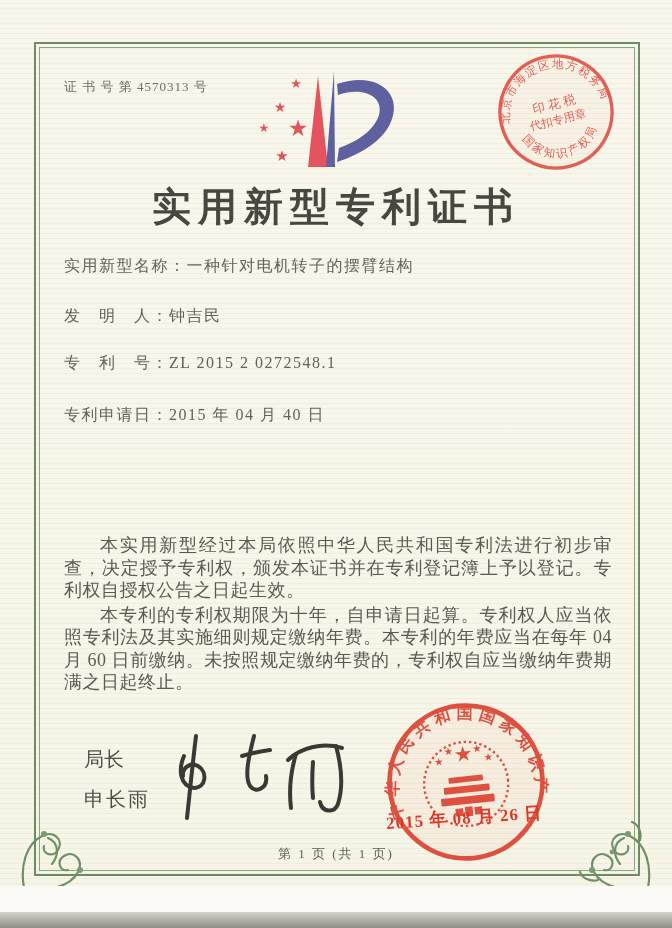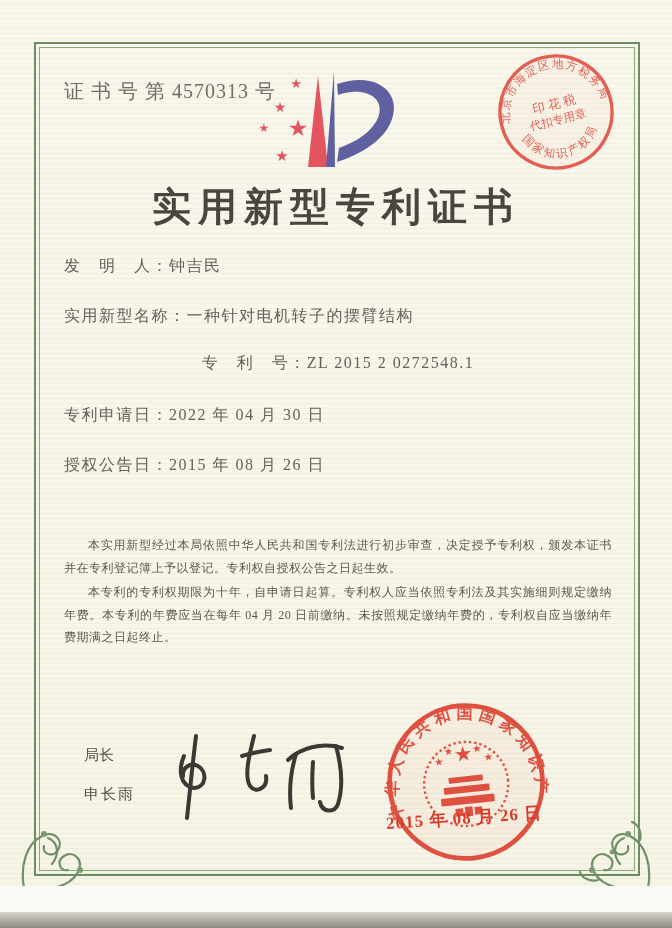--- a/index.html
+++ b/index.html
@@ -27,46 +27,46 @@
   }
   .frame-inner{
     position:absolute;left:3px;top:3px;right:3px;bottom:3px;
     border:1px solid #8aa67e;
   }
   .corner-flourish{position:absolute;width:84px;height:84px;pointer-events:none;}
   .corner-br{right:20px;bottom:22px;}
   .corner-bl{left:20px;bottom:22px;transform:scaleX(-1);}
   .cert-no{
     position:absolute;left:64px;top:78px;
-    font-size:20px;color:#6e6d66;letter-spacing:1px;
+    font-size:13px;color:#6e6d66;letter-spacing:1px;
   }
   .logo{position:absolute;left:252px;top:68px;width:160px;height:102px;}
   .tax-stamp{
     position:absolute;left:494px;top:50px;width:124px;height:124px;
     transform:rotate(-14deg);opacity:.92;
   }
   .title{
     position:absolute;left:0;top:180px;width:672px;
     text-align:center;font-size:39px;letter-spacing:7px;
     color:#47463f;font-weight:600;
   }
   .fields{position:absolute;left:64px;top:256px;width:548px;}
   .field-line{
     font-size:16px;color:#63625a;letter-spacing:1.5px;
     margin-bottom:29px;white-space:nowrap;
   }
   .field-line:nth-child(2){margin-bottom:26px;}
-  .field-line:nth-child(3){margin-bottom:31px;text-align:center;}
+  .field-line:nth-child(3){margin-bottom:31px;}
   .body-paragraphs{position:absolute;left:64px;top:534px;width:548px;}
   .body-paragraphs p{
-    margin:0 0 2px 0;font-size:12px;line-height:22.5px;color:#5b5952;
+    margin:0 0 2px 0;font-size:18px;line-height:22.5px;color:#5b5952;
     text-indent:2em;text-align:justify;letter-spacing:.5px;
   }
-  .signer{position:absolute;left:84px;top:746px;font-size:15px;color:#504f48;}
-  .signer .signer-name{margin-top:20px;letter-spacing:2px;}
+  .signer{position:absolute;left:84px;top:746px;font-size:20px;color:#504f48;}
+  .signer .signer-name{margin-top:13px;letter-spacing:2px;}
   .signature{position:absolute;left:150px;top:726px;width:215px;height:100px;}
   .office-seal{
     position:absolute;left:380px;top:696px;width:172px;height:172px;
     transform:rotate(-6deg);opacity:.93;
   }
   .seal-date{
     position:absolute;left:386px;top:806px;width:175px;
     font-size:17px;color:#d93a2b;letter-spacing:1px;white-space:nowrap;
     transform:rotate(-4deg);font-weight:600;
   }
@@ -138,30 +138,29 @@
     <text x="62" y="58" fill="#e05348" font-size="12.5" text-anchor="middle">印 花 税</text>
     <text x="62" y="74" fill="#e05348" font-size="11.5" text-anchor="middle">代扣专用章</text>
     <text fill="#e05348" font-size="11.5" letter-spacing="2">
       <textPath href="#taxArcBottom" startOffset="2">国家知识产权局</textPath>
     </text>
   </svg>
 
   <div class="title">实用新型专利证书</div>
 
   <div class="fields">
+    <div class="field-line">实用新型名称：一种针对电机转子的摆臂结构</div>
     <div class="field-line">发　明　人：钟吉民</div>
-    <div class="field-line">实用新型名称：一种针对电机转子的摆臂结构</div>
     <div class="field-line">专　利　号：ZL 2015 2 0272548.1</div>
-    <div class="field-line">专利申请日：2022 年 04 月 30 日</div>
-    <div class="field-line">授权公告日：2015 年 08 月 26 日</div>
+    <div class="field-line">专利申请日：2015 年 04 月 40 日</div>
   </div>
 
   <div class="body-paragraphs">
     <p>本实用新型经过本局依照中华人民共和国专利法进行初步审查，决定授予专利权，颁发本证书并在专利登记簿上予以登记。专利权自授权公告之日起生效。</p>
-    <p>本专利的专利权期限为十年，自申请日起算。专利权人应当依照专利法及其实施细则规定缴纳年费。本专利的年费应当在每年 04 月 20 日前缴纳。未按照规定缴纳年费的，专利权自应当缴纳年费期满之日起终止。</p>
+    <p>本专利的专利权期限为十年，自申请日起算。专利权人应当依照专利法及其实施细则规定缴纳年费。本专利的年费应当在每年 04 月 60 日前缴纳。未按照规定缴纳年费的，专利权自应当缴纳年费期满之日起终止。</p>
   </div>
 
   <div class="signer">
     <div>局长</div>
     <div class="signer-name">申长雨</div>
   </div>
 
   <svg class="signature" viewBox="0 0 215 100">
     <g fill="none" stroke="#3c3833" stroke-width="4" stroke-linecap="round">
       <path d="M34,30 C28,44 30,60 44,62 C56,62 58,46 48,40 C40,36 32,42 33,50"></path>
@@ -196,17 +195,18 @@
         <rect x="62" y="105" width="56" height="8" rx="1"></rect>
         <rect x="76" y="117" width="8" height="8"></rect>
         <rect x="96" y="117" width="8" height="8"></rect>
         <rect x="86" y="116" width="8" height="10"></rect>
       </g>
     </g>
   </svg>
 
   <div class="seal-date">2015 年 08 月 26 日</div>
 
+  <div class="footer-page">第 1 页 (共 1 页)</div>
 
 </div>
 
 <div class="scan-white"></div>
 <div class="scan-bottom"></div>
 
 </body></html>

